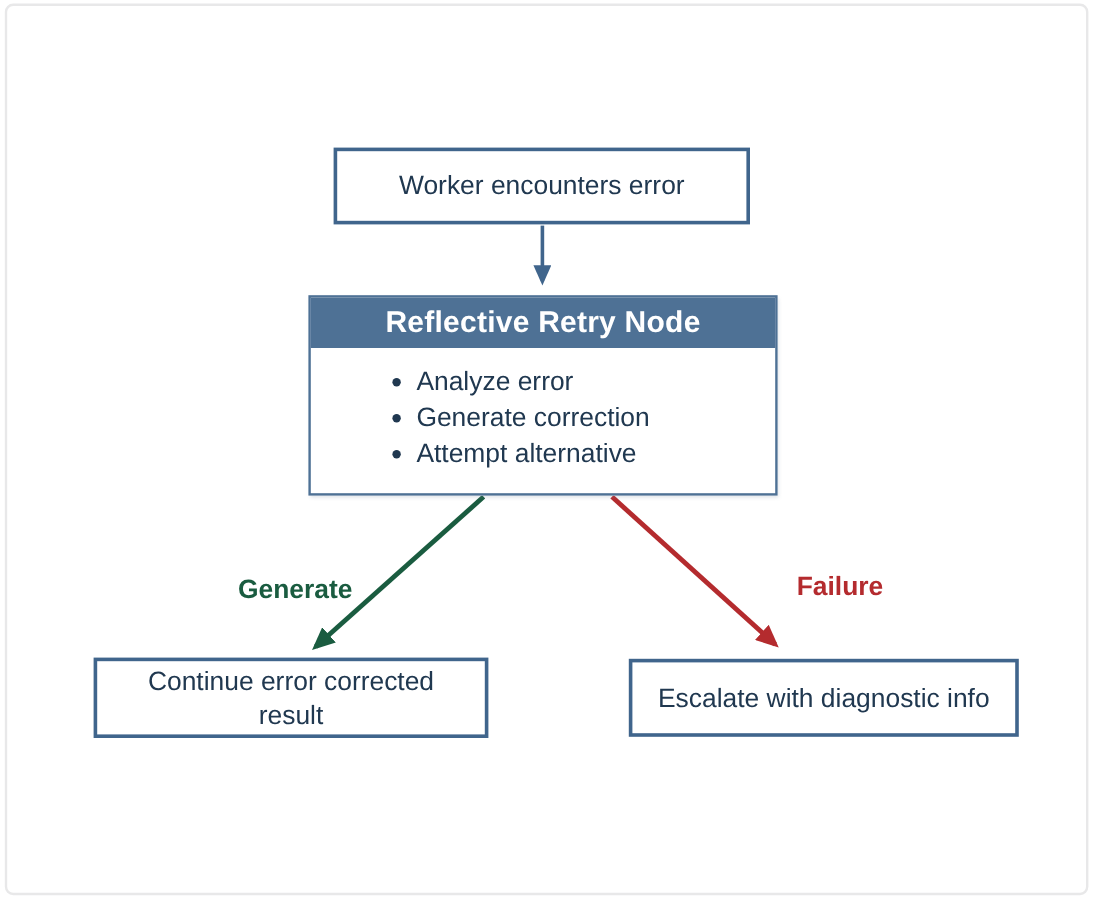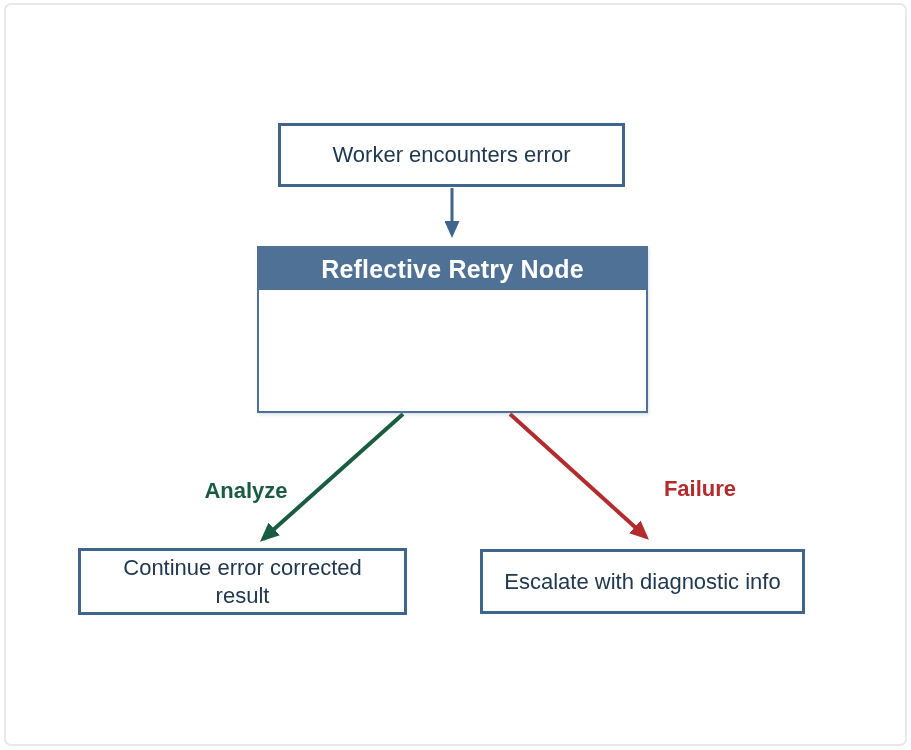--- a/index.html
+++ b/index.html
@@ -33,21 +33,21 @@
     justify-content: center;
     text-align: center;
     color: #203850;
     font-size: 22px;
     line-height: 1.25;
     box-sizing: border-box;
   }
   .box .wrap-text { max-width: 282px; }
   .box-worker  { left: 278px; top: 123px; width: 347px; height: 64px; }
   .box-continue{ left: 78px;  top: 548px; width: 329px; height: 67px; }
-  .box-escalate{ left: 480px; top: 549px; width: 325px; height: 65px; text-align: right; }
+  .box-escalate{ left: 524px; top: 549px; width: 325px; height: 65px; text-align: right; }
   .node {
     position: absolute;
     left: 257px; top: 246px; width: 391px; height: 167px;
     background: #ffffff;
     border: 2px solid #4e7195;
     box-sizing: border-box;
     box-shadow: 1px 2px 3px rgba(120,140,160,0.25);
   }
   .node-header {
     height: 42px;
@@ -100,23 +100,30 @@
     <line x1="403" y1="414" x2="263" y2="539" stroke="#1a5c40" stroke-width="4" marker-end="url(#head-green)"></line>
     <line x1="510" y1="414" x2="646" y2="537" stroke="#b42b2e" stroke-width="4" marker-end="url(#head-red)"></line>
   </svg>
 
   <div class="box box-worker">
     <span>Worker encounters error</span>
   </div>
 
   <div class="node">
     <div class="node-header">Reflective Retry Node</div>
+    <div class="node-body">
+      <ul>
+        <li>Analyze error</li>
+        <li>Generate correction</li>
+        <li>Attempt alternative</li>
+      </ul>
+    </div>
   </div>
 
-  <div class="edge-label label-success">Analyze</div>
+  <div class="edge-label label-success">Generate</div>
   <div class="edge-label label-failure">Failure</div>
 
   <div class="box box-continue">
     <span class="wrap-text">Continue error corrected result</span>
   </div>
 
   <div class="box box-escalate">
     <span class="wrap-text">Escalate with diagnostic info</span>
   </div>
 </div>

